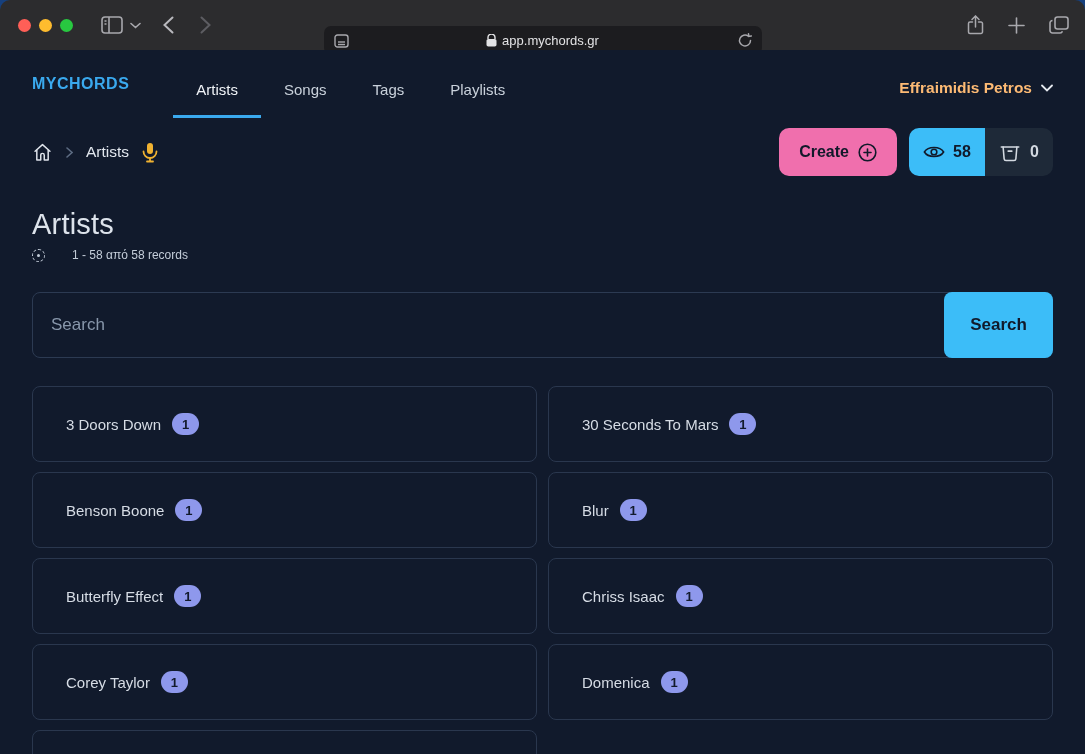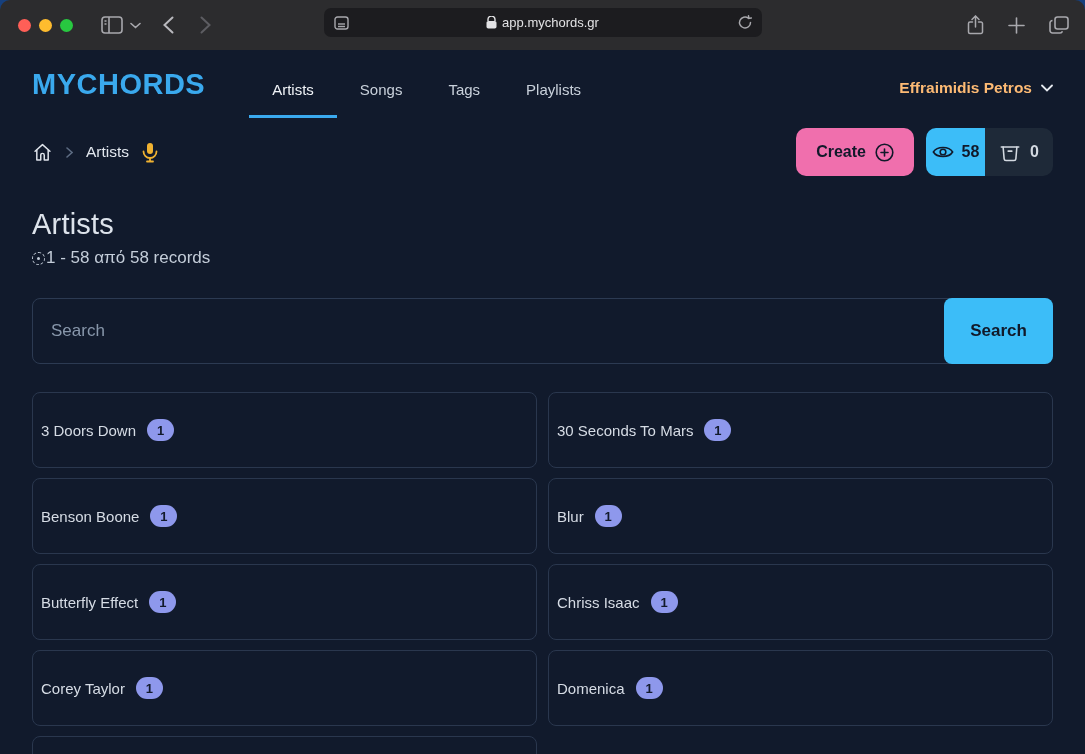--- a/index.html
+++ b/index.html
@@ -10,58 +10,58 @@
   
   .chrome { height:50px; background:#2c2c2e; position:relative; display:flex; align-items:center; }
   .traffic { display:flex; gap:8px; margin-left:18px; }
   .light { width:13px; height:13px; border-radius:50%; }
   .light.red { background:#ff5f57; } .light.yellow { background:#febc2e; } .light.green { background:#28c840; }
   .chrome-icon { color:#a8a8ad; display:flex; align-items:center; justify-content:center; }
   .chrome-icon svg { display:block; }
   .sidebar-group { margin-left:28px; display:flex; align-items:center; gap:7px; }
   .nav-arrows { margin-left:22px; display:flex; gap:26px; }
   .dim { color:#5d5d62; }
-  .addressbar { position:absolute; left:50%; top:8px; transform:translateX(-50%); width:438px; height:29px; background:#1c1c1f; border-radius:7px; display:flex; align-items:center; padding:0 10px; }
+  .addressbar { position:absolute; left:50%; top:26px; transform:translateX(-50%); width:438px; height:29px; background:#1c1c1f; border-radius:7px; display:flex; align-items:center; padding:0 10px; }
   .addr-center { position:absolute; left:0; right:0; display:flex; align-items:center; justify-content:center; gap:5px; color:#e3e3e5; font-size:13px; font-weight:500; pointer-events:none; }
   .addr-center svg, .addressbar .chrome-icon { pointer-events:auto; }
   .addr-reload { margin-left:auto; z-index:2; }
   .addr-page { z-index:2; }
   .chrome-right { position:absolute; right:16px; display:flex; align-items:center; gap:24px; }
 
   
   .page { height:704px; background:#111a2c; padding:0 32px; overflow:hidden; position:relative; }
 
   .site-header { display:flex; align-items:stretch; height:68px; }
-  .logo { color:#3aa9ee; font-size:29px; font-weight:800; letter-spacing:0.5px; align-self:center;text-align:right; }
+  .logo { color:#3aa9ee; font-size:16px; font-weight:800; letter-spacing:0.5px; align-self:center;text-align:right; }
   .nav { display:flex; margin-left:44px; }
   .nav-item { display:flex; align-items:center; padding:0 23px; font-size:15px; color:#c9d1db; cursor:pointer; border-bottom:3px solid transparent; padding-top:14px; }
   .nav-item.active { color:#f0f3f7; border-bottom-color:#3aa9ee; }
   .user-menu { margin-left:auto; align-self:center; display:flex; align-items:center; gap:9px; color:#fdba74; font-size:15.5px; font-weight:700; cursor:pointer; padding-top:8px; }
 
   .toolbar-row { display:flex; align-items:center; margin-top:10px; height:48px; }
   .breadcrumb { display:flex; align-items:center; gap:13px; }
   .crumb-label { color:#e2e7ee; font-size:15.5px; }
   .actions { margin-left:auto; display:flex; align-items:center; }
   .btn { height:48px; display:flex; align-items:center; justify-content:center; cursor:pointer; font-weight:700; }
   .btn-create { background:#f06fad; border-radius:10px; padding:0 20px; gap:9px; color:#11192a; font-size:16px; margin-right:12px; }
-  .btn-views { background:#3cbdf8; border-radius:10px 0 0 10px; width:59px; gap:8px; color:#11192a; font-size:16px; }
+  .btn-views { background:#3cbdf8; border-radius:10px 0 0 10px; width:76px; gap:8px; color:#11192a; font-size:16px; }
   .btn-cart { background:#1e2938; border-radius:0 10px 10px 0; width:68px; gap:9px; color:#d3d9e1; font-size:16px; }
 
   .page-title { margin-top:32px; font-size:29px; color:#dde3eb; font-weight:400; letter-spacing:0.2px; }
-  .records-row { margin-top:7px; display:flex; align-items:center; gap:1px; color:#c4cdd9; font-size:17px; }
+  .records-row { margin-top:7px; display:flex; align-items:center; gap:27px; color:#c4cdd9; font-size:12px; }
   .spinner-icon { width:13px; height:13px; border:1.6px dashed #c4cdd9; border-radius:50%; position:relative; }
   .spinner-icon::after { content:""; position:absolute; left:50%; top:50%; width:3px; height:3px; margin:-1.5px 0 0 -1.5px; background:#c4cdd9; border-radius:50%; }
 
   .search-wrap { margin-top:30px; position:relative; height:66px; }
   .search-input { width:100%; height:100%; background:transparent; border:1px solid #2c3a52; border-radius:8px; padding:0 130px 0 18px; font-size:17px; color:#dbe1ea; font-family:"Liberation Sans", sans-serif; outline:none; }
   .search-input::placeholder { color:#8897ab; }
   .search-btn { position:absolute; right:0; top:0; height:66px; width:109px; background:#3cbdf8; border:none; border-radius:8px; color:#11192a; font-size:17px; font-weight:700; cursor:pointer; font-family:"Liberation Sans", sans-serif; }
 
   .grid { margin-top:28px; display:grid; grid-template-columns:1fr 1fr; column-gap:11px; row-gap:10px; }
-  .card { height:76px; border:1px solid #2a374e; border-radius:8px; display:flex; align-items:center; padding:0 8px; cursor:pointer; background:#111a2c; }
+  .card { height:76px; border:1px solid #2a374e; border-radius:8px; display:flex; align-items:center; padding:0 33px; cursor:pointer; background:#111a2c; }
   .card-name { color:#d6dce5; font-size:15px; }
   .badge { margin-left:11px; background:#8e98ec; color:#121a2b; font-size:13px; font-weight:700; border-radius:11px; height:22px; min-width:27px; padding:0 9px; display:inline-flex; align-items:center; justify-content:center; }
 </style>
 </head>
 <body>
 
 <div class="window">
 
   <div class="chrome">
     <div class="traffic">

